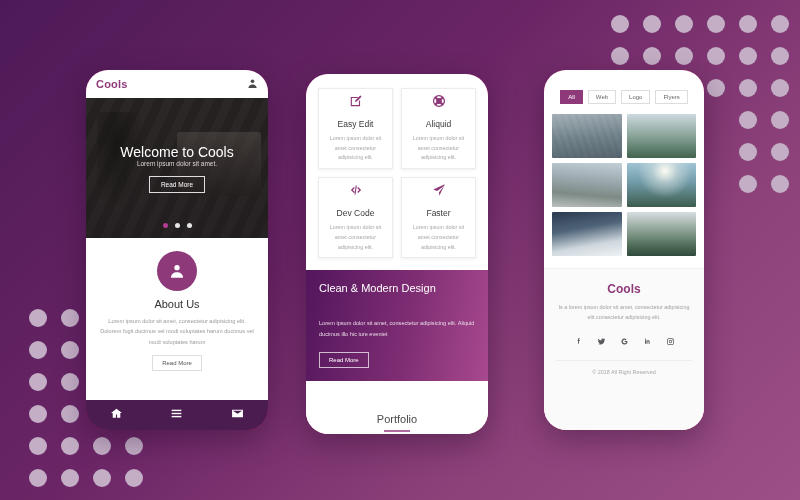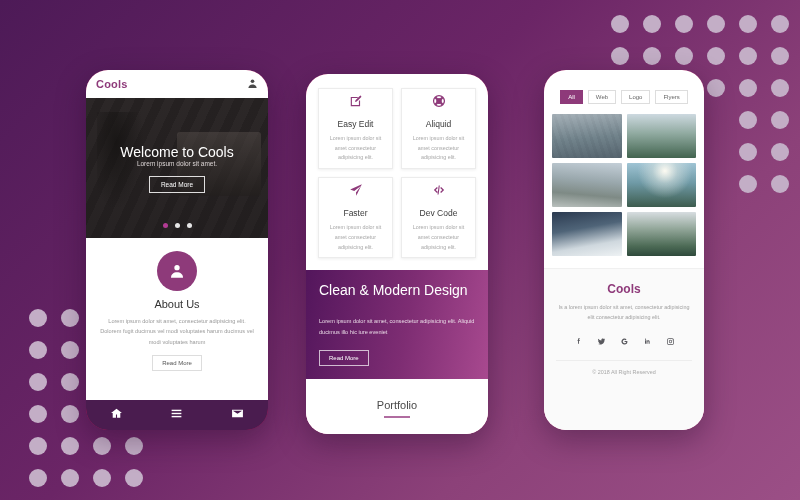--- a/index.html
+++ b/index.html
@@ -123,30 +123,30 @@
     display: flex; flex-direction: column; align-items: center;
   }
   .feature-card svg { width: 14px; height: 14px; fill: #8e3a7a; margin-bottom: 7px; }
   .feature-title { font-size: 8.5px; color: #3a3a3a; margin-bottom: 5px; }
   .feature-text { font-size: 5.4px; color: #a8a8a8; line-height: 1.8; }
 
   .banner {
     background: linear-gradient(100deg, #53165c 0%, #7e2d73 55%, #a8498f 100%);
     padding: 12px 13px 13px; color: #fff;
   }
-  .banner-title { font-size: 14px; margin-bottom: 18px; font-weight: normal; }
+  .banner-title { font-size: 11px; margin-bottom: 24px; font-weight: normal; }
   .banner-text { font-size: 5.6px; color: #e9d9e6; line-height: 1.85; margin-bottom: 9px; }
   .banner-btn {
     border: 1px solid rgba(255,255,255,.7); background: transparent;
     color: #fff; font-size: 6px; padding: 4px 9px; cursor: pointer;
   }
 
   .portfolio-head {
     flex: 1; background: #fff; display: flex;
-    flex-direction: column; align-items: center; padding-top: 20px;
+    flex-direction: column; align-items: center; padding-top: 32px;
   }
   .portfolio-title { font-size: 11px; color: #4a4a4a; margin-bottom: 5px; }
   .portfolio-rule { width: 26px; height: 2px; background: #b06ca0; }
 
   
   .p3-body { flex: 1; background: #fff; display: flex; flex-direction: column; }
   .filters {
     display: flex; justify-content: center; gap: 5px;
     padding: 20px 8px 10px; flex-shrink: 0;
   }
@@ -352,33 +352,33 @@
           <svg viewBox="0 0 24 24">
               <path d="M12 1.6A10.4 10.4 0 1 0 22.4 12 10.41 10.41 0 0 0 12 1.6zm0 2.2a8.1 8.1 0 0 1 4.3 1.25L13.9 7.4a4.9 4.9 0 0 0-3.8 0L7.7 5.05A8.1 8.1 0 0 1 12 3.8zM3.8 12a8.1 8.1 0 0 1 1.25-4.3L7.4 10.1a4.9 4.9 0 0 0 0 3.8l-2.35 2.4A8.1 8.1 0 0 1 3.8 12zm8.2 8.2a8.1 8.1 0 0 1-4.3-1.25l2.4-2.35a4.9 4.9 0 0 0 3.8 0l2.4 2.35A8.1 8.1 0 0 1 12 20.2zm6.95-3.9L16.6 13.9a4.9 4.9 0 0 0 0-3.8l2.35-2.4A8.1 8.1 0 0 1 18.95 16.3zM12 9.1A2.9 2.9 0 1 0 14.9 12 2.9 2.9 0 0 0 12 9.1z"></path>
             </svg>
         </span>
         <div class="feature-title">Aliquid</div>
         <div class="feature-text">Lorem ipsum dolor sit amet consectetur adipisicing elit.</div>
       </div>
       <div class="feature-card">
         <span>
           <svg viewBox="0 0 24 24">
+              <path d="M8.4 17.2 3.2 12l5.2-5.2 1.6 1.6L6.4 12l3.6 3.6zm7.2 0-1.6-1.6 3.6-3.6-3.6-3.6 1.6-1.6L20.8 12zM13.4 4.4l-2.1 15.4-1.9-.26L11.5 4.14z"></path>
+            </svg>
+        </span>
+        <div class="feature-title">Dev Code</div>
+        <div class="feature-text">Lorem ipsum dolor sit amet consectetur adipisicing elit.</div>
+      </div>
+      <div class="feature-card">
+        <span>
+          <svg viewBox="0 0 24 24">
               <path d="M22 2 2 11l7 2.6L20.2 5.3 11.9 16.2l.7 5.8z"></path>
             </svg>
         </span>
         <div class="feature-title">Faster</div>
-        <div class="feature-text">Lorem ipsum dolor sit amet consectetur adipisicing elit.</div>
-      </div>
-      <div class="feature-card">
-        <span>
-          <svg viewBox="0 0 24 24">
-              <path d="M8.4 17.2 3.2 12l5.2-5.2 1.6 1.6L6.4 12l3.6 3.6zm7.2 0-1.6-1.6 3.6-3.6-3.6-3.6 1.6-1.6L20.8 12zM13.4 4.4l-2.1 15.4-1.9-.26L11.5 4.14z"></path>
-            </svg>
-        </span>
-        <div class="feature-title">Dev Code</div>
         <div class="feature-text">Lorem ipsum dolor sit amet consectetur adipisicing elit.</div>
       </div>
     </div>
 
     <div class="banner">
       <div class="banner-title">Clean &amp; Modern Design</div>
       <div class="banner-text">Lorem ipsum dolor sit amet, consectetur adipisicing elit. Aliquid ducimus illo hic iure eveniet</div>
       <button class="banner-btn">Read More</button>
     </div>
 

